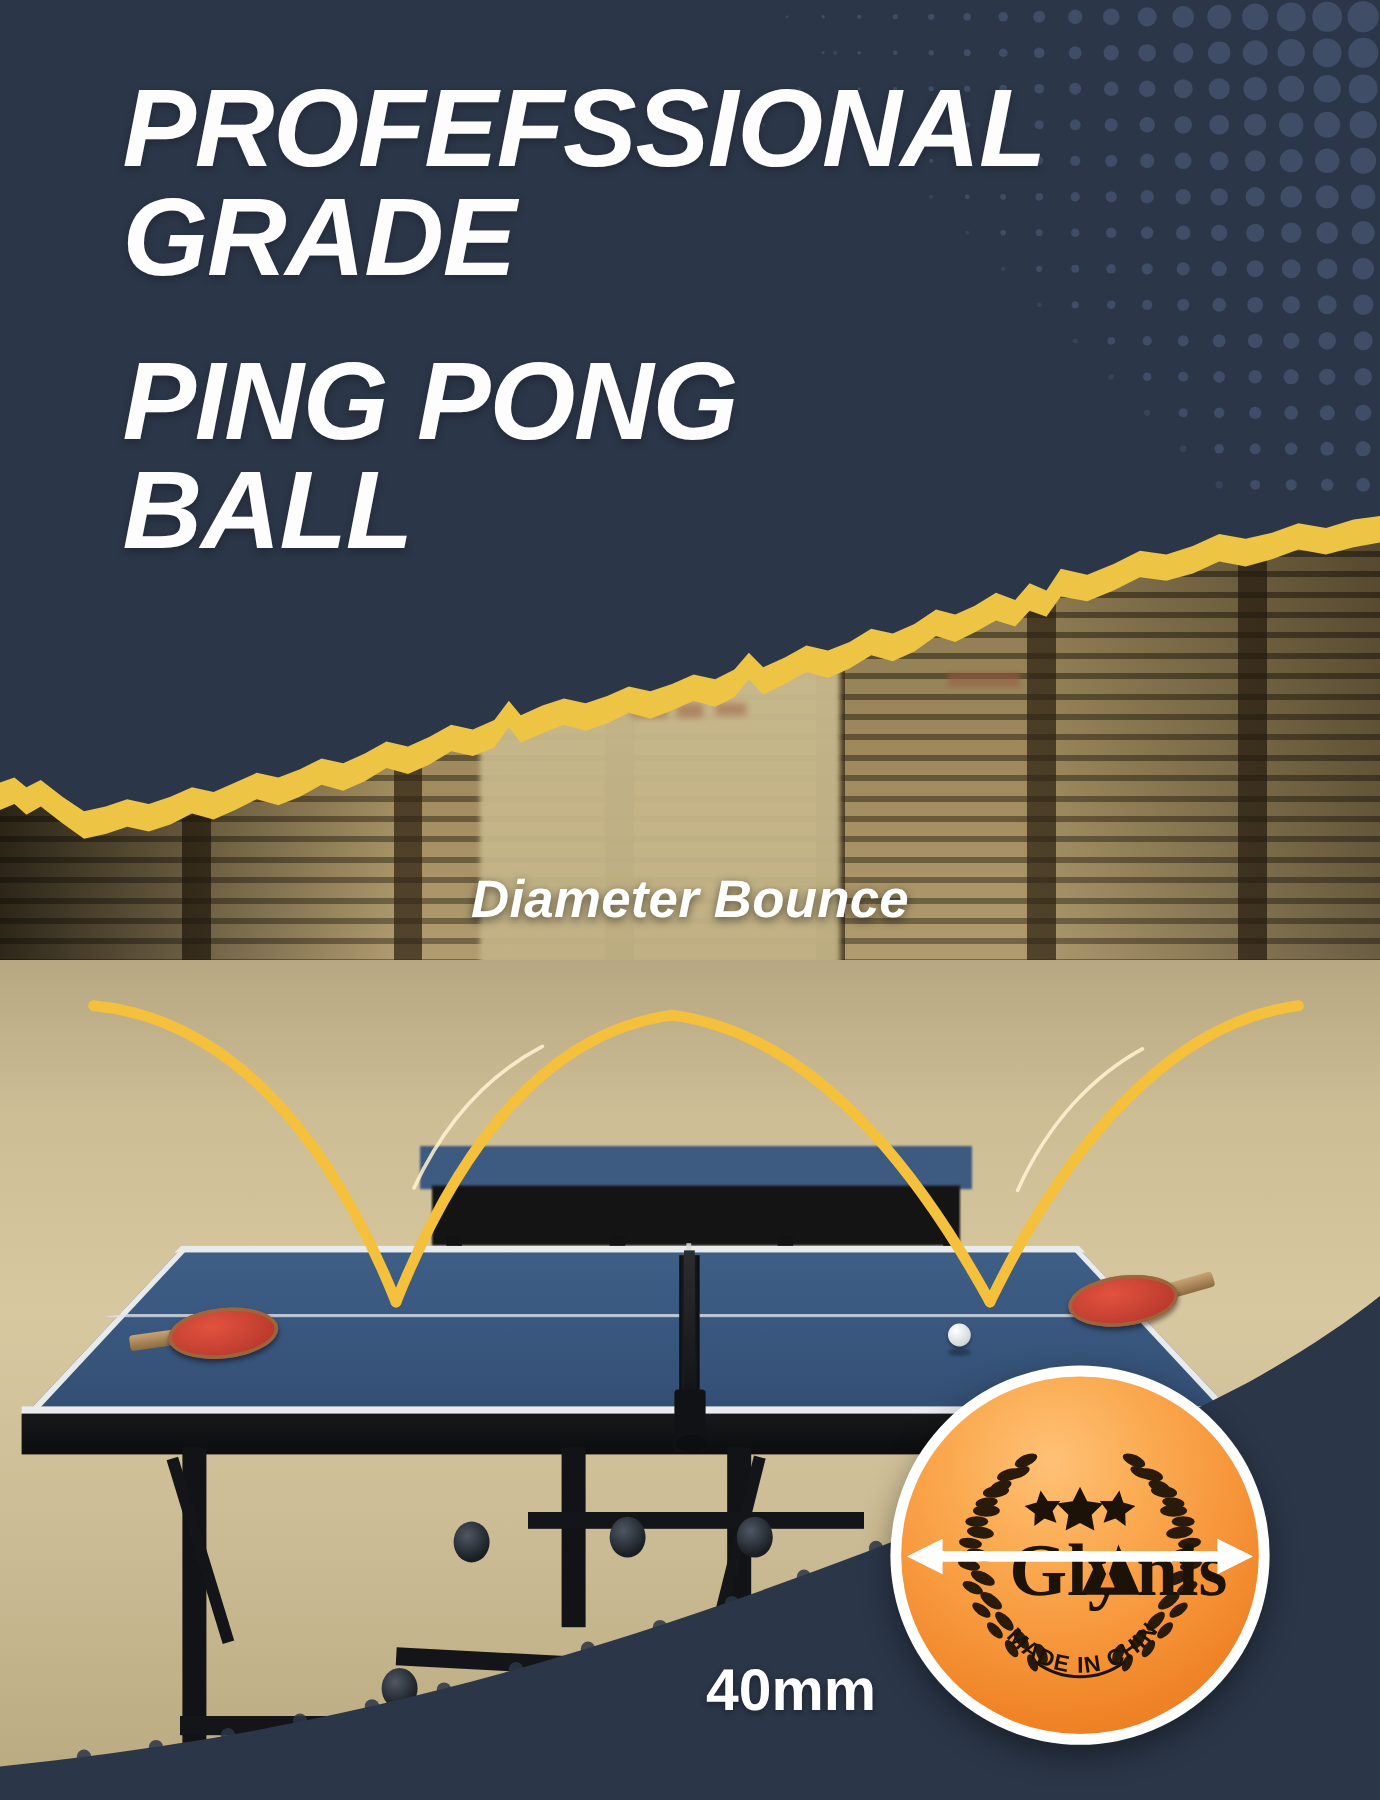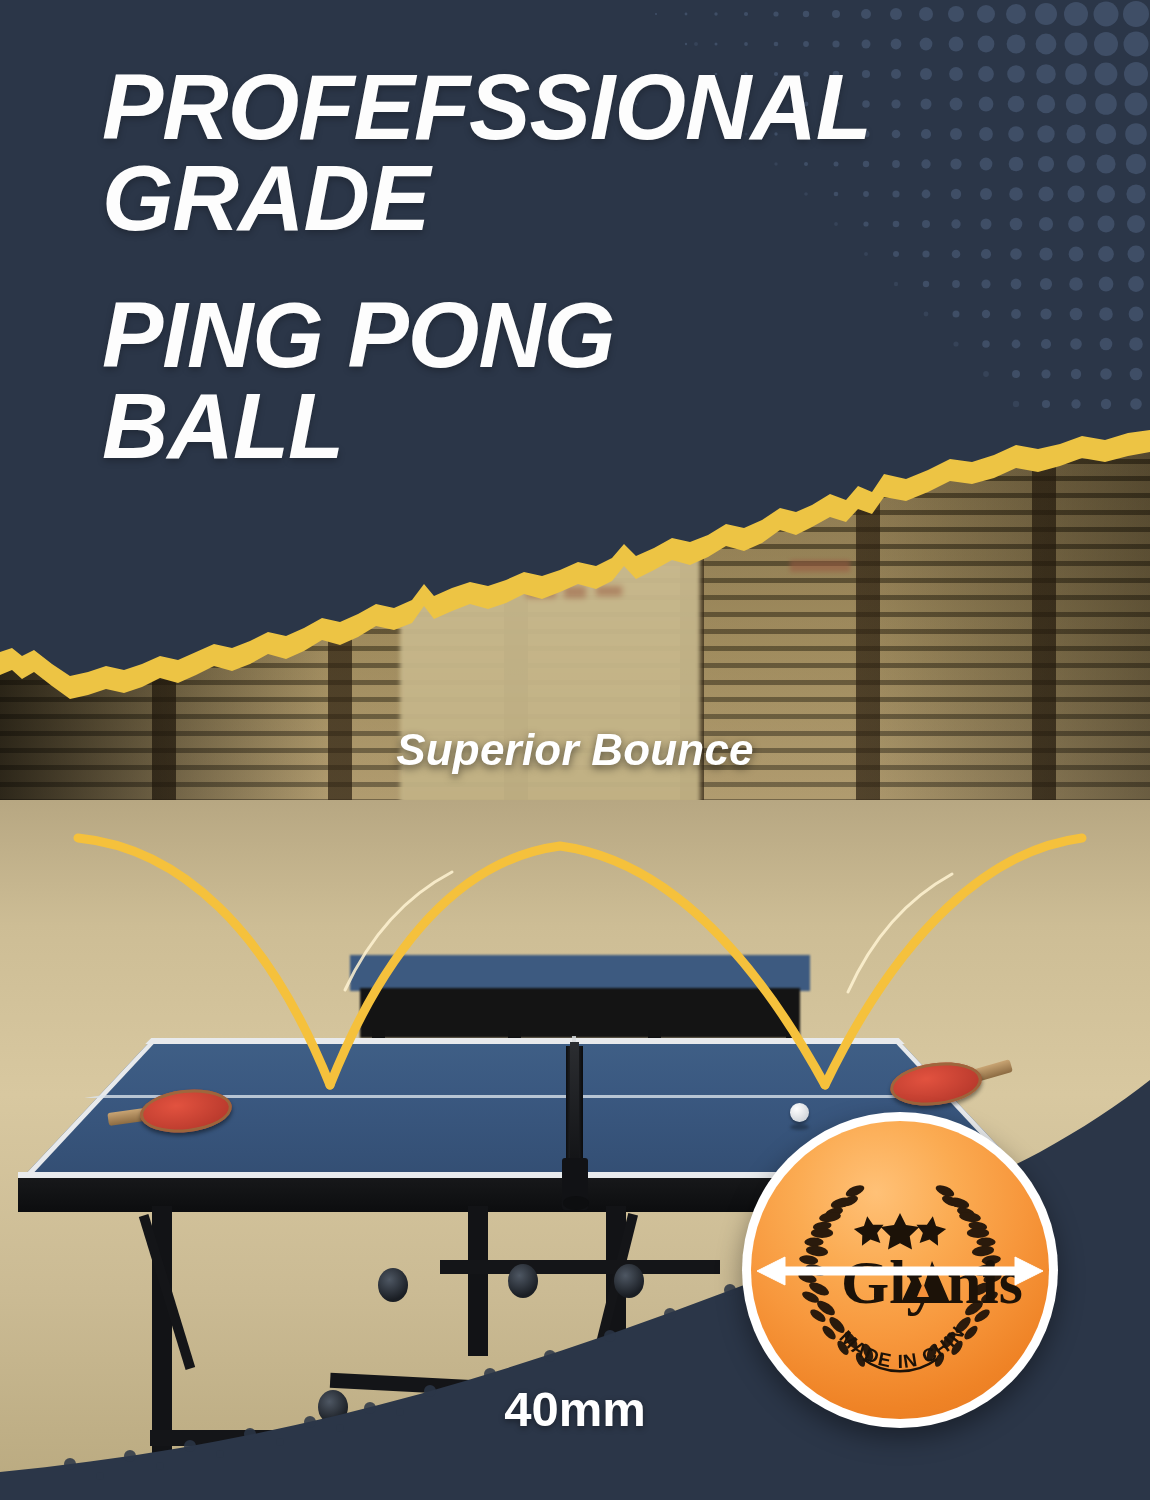--- a/index.html
+++ b/index.html
@@ -187,33 +187,33 @@
     position:absolute; left:0; right:0; top:725px;
     text-align:center;
     color:#ffffff;
     font-weight:bold; font-style:italic;
     font-size:44px; letter-spacing:.2px;
     text-shadow:0 3px 8px rgba(0,0,0,.55);
   }
 
   .spec {
     position:absolute; left:420px; top:1385px; width:310px;
-    text-align:center;
+    text-align:right;
     color:#ffffff; font-weight:bold;
     font-size:49px; line-height:1.02;
     text-shadow:0 2px 6px rgba(0,0,0,.4);
   }
   .spec .v { display:block; }
 
   
   .arcs { position:absolute; left:0; top:0; width:1150px; height:1500px; }
 
   
   .ball-wrap {
-    position:absolute; left:742px; top:1112px; width:316px; height:316px;
+    position:absolute; left:742px; top:1138px; width:316px; height:316px;
   }
   .ball-white-ring {
     position:absolute; inset:0; border-radius:50%;
     background:#ffffff;
     box-shadow:0 10px 26px rgba(0,0,0,.38);
   }
   .ball-face {
     position:absolute; inset:9px; border-radius:50%;
     background:
       radial-gradient(circle at 42% 24%, #ffc177 0%, #fbab52 28%, #f7973c 52%, #ef8326 76%, #e2761f 100%);
@@ -571,21 +571,21 @@
     </g>
   </svg>
 
   <div class="headline">
     <span class="ln l1">PROFEFSSIONAL</span>
     <span class="ln l2">GRADE</span>
     <span class="ln l3">PING PONG</span>
     <span class="ln l4">BALL</span>
   </div>
 
-  <div class="subhead">Superior Bounce</div>
+  <div class="subhead">Diameter Bounce</div>
 
   <div class="spec">
     <span class="v">40mm</span>
   </div>
 
   <div class="ball-wrap">
     <div class="ball-white-ring"></div>
     <div class="ball-face"></div>
 
     <svg class="ball-logo" viewBox="0 0 298 298">

